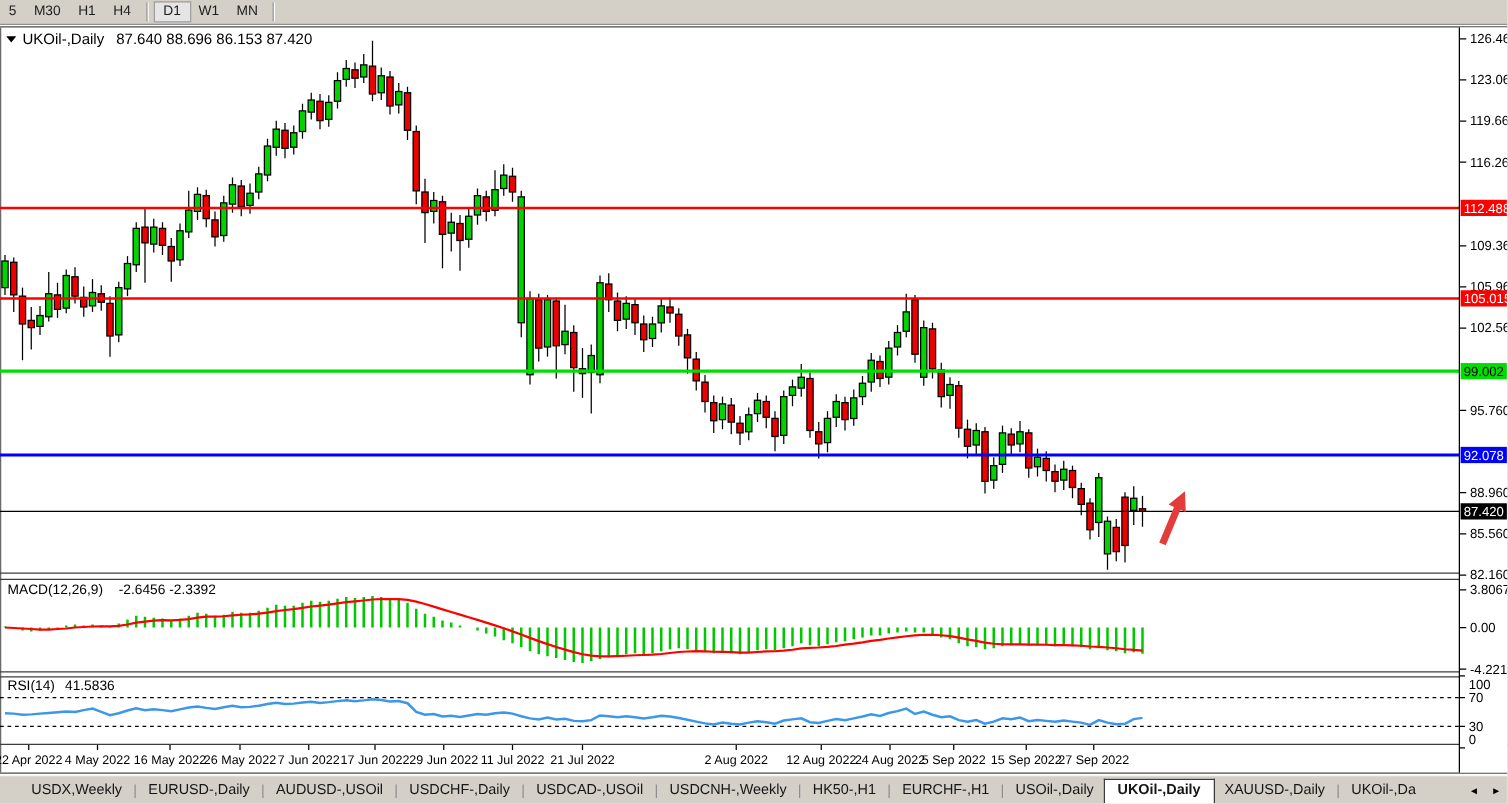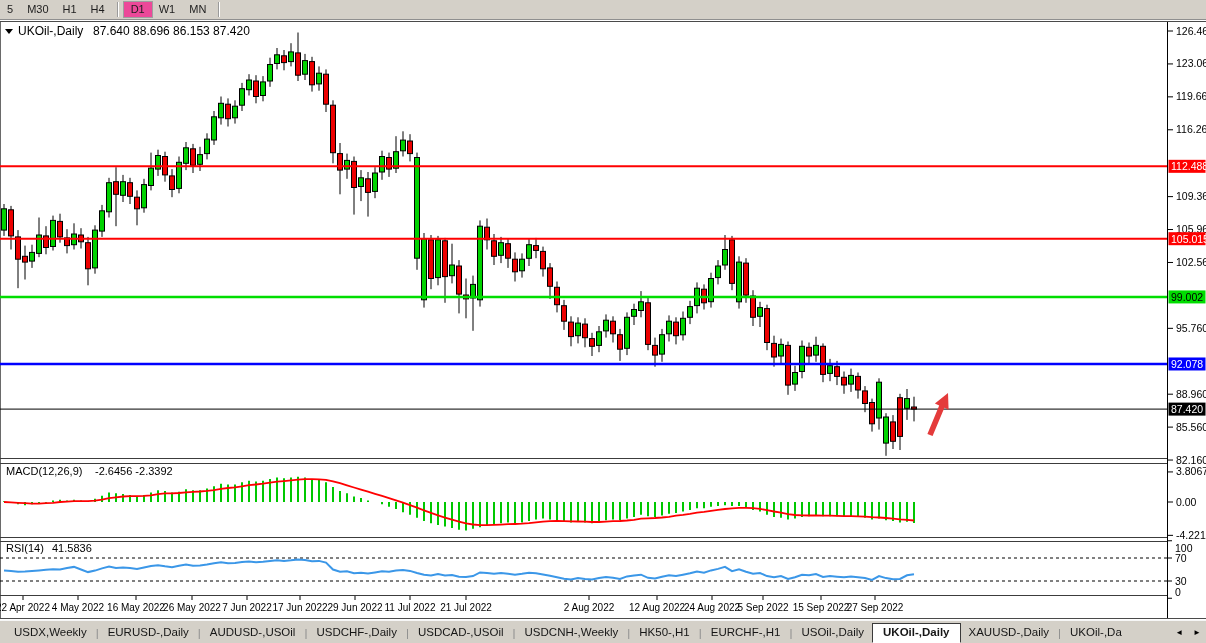--- a/index.html
+++ b/index.html
@@ -1,20 +1,20 @@
 <!DOCTYPE html>
 <html><head>
 <meta charset="utf-8">
 <style>
   html,body{margin:0;padding:0;background:#d4d0c8;font-family:"Liberation Sans",sans-serif;}
   #app{position:relative;width:1206px;height:643px;background:#ffffff;overflow:hidden;}
   .toolbar{position:absolute;top:0;left:0;width:1206px;height:19px;background:#d4d0c8;
     border-bottom:1px solid #8f8f8f;display:flex;align-items:center;font-size:11px;color:#1d1d1d;z-index:5;}
   .tf-btn{padding:1px 7px 2px;cursor:default;}
-  .tf-btn.active{background:#ec4899;outline:1px solid #9f9f9f;}
+  .tf-btn.active{background:#e5e5e5;outline:1px solid #9f9f9f;}
   .tf-sep{width:0;height:15px;border-left:1px solid #9a9a9a;border-right:1px solid #ffffff;margin:0 5px;}
   svg text{font-family:"Liberation Sans",sans-serif;}
   #chart{position:absolute;top:0;left:0;z-index:1;}
   .tabbar{position:absolute;left:0;top:620px;width:1206px;height:23px;background:#d4d0c8;
     border-top:1px solid #f6f6f6;display:flex;align-items:center;font-size:11.5px;color:#161616;z-index:5;}
   .tab{padding:3px 8px 4px;white-space:nowrap;cursor:default;}
   .tab.active{background:#ffffff;border:1px solid #3a3a3a;border-bottom:1px solid #ffffff;
     font-weight:bold;padding:2px 10px 4px;position:relative;top:0px;}
   .tab-sep{color:#8d8d8d;padding:0 1px;}
   .spacer{flex:1;}
@@ -563,21 +563,21 @@
     <text x="18" y="35" font-size="12" fill="#000000">UKOil-,Daily</text>
     <text x="93" y="35" font-size="12" fill="#000000">87.640 88.696 86.153 87.420</text>
 
     <text x="6" y="475" font-size="11" fill="#000000">MACD(12,26,9)</text>
     <text x="95" y="475" font-size="11" fill="#000000">-2.6456 -2.3392</text>
     <text x="6" y="552" font-size="11" fill="#000000">RSI(14)</text>
     <text x="52" y="552" font-size="11" fill="#000000">41.5836</text>
   </svg>
 
   <div class="tabbar">
-    <div id="tab-strip" style="display:flex;align-items:center;width:100%;padding-left:6px;">
+    <div id="tab-strip" style="display:flex;align-items:center;width:100%;padding-left:17px;">
         <span class="tab">USDX,Weekly</span>
         <span class="tab-sep">|</span>
         <span class="tab">EURUSD-,Daily</span>
         <span class="tab-sep">|</span>
         <span class="tab">AUDUSD-,USOil</span>
         <span class="tab-sep">|</span>
         <span class="tab">USDCHF-,Daily</span>
         <span class="tab-sep">|</span>
         <span class="tab">USDCAD-,USOil</span>
         <span class="tab-sep">|</span>

